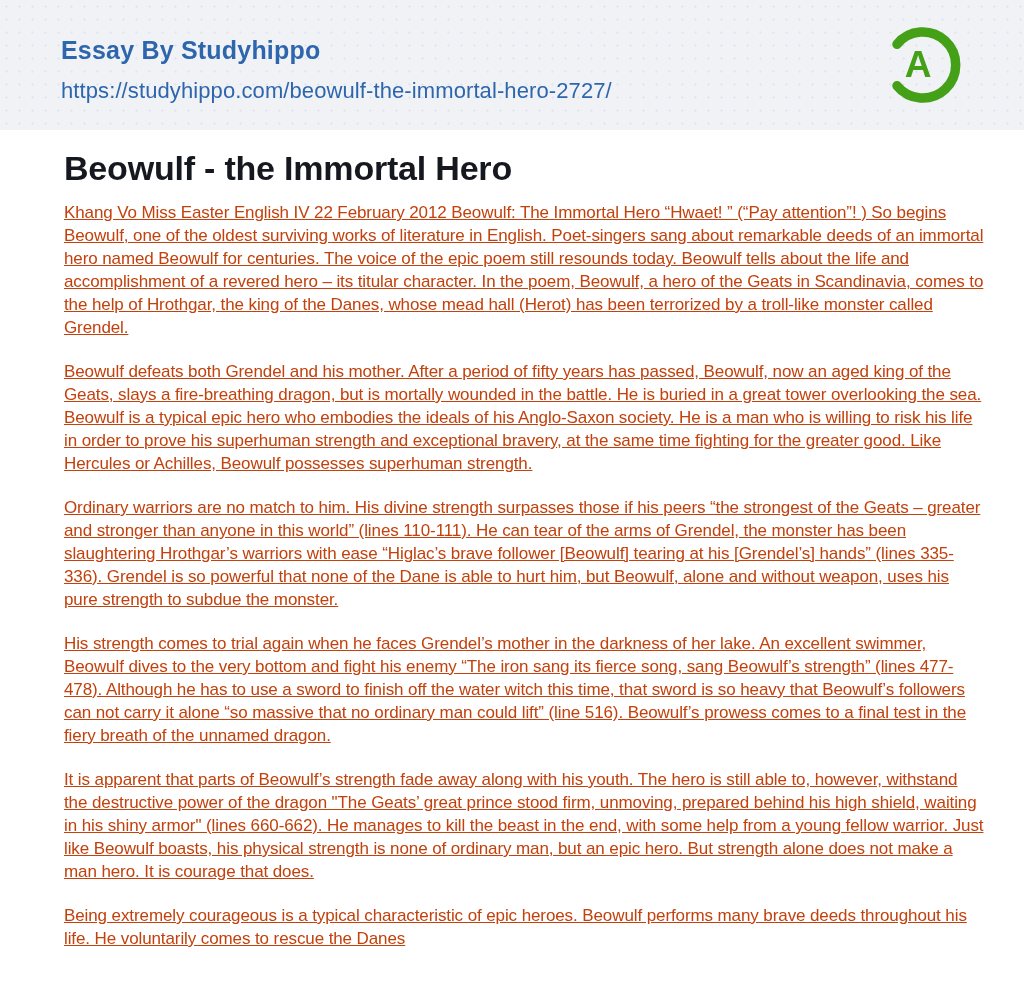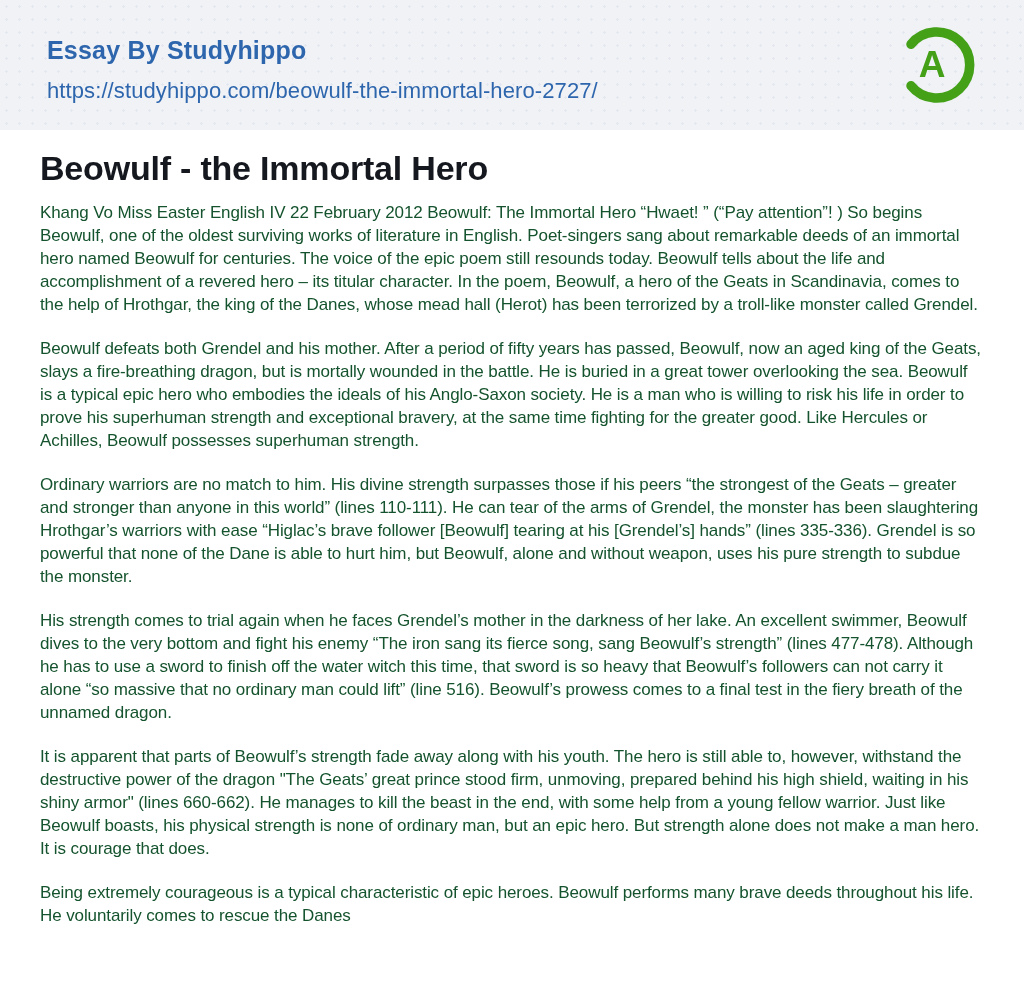--- a/index.html
+++ b/index.html
@@ -16,21 +16,21 @@
     box-sizing: border-box;
   }
   .header {
     height: 130px;
     background-color: #f0f2f6;
     background-image: radial-gradient(circle, #e3e7ef 1px, transparent 1.3px);
     background-size: 13px 13px;
     display: flex;
     align-items: center;
     justify-content: space-between;
-    padding: 0 47px;
+    padding: 0 61px;
     box-sizing: border-box;
   }
   .header-left {
     display: flex;
     flex-direction: column;
     padding-top: 10px;
   }
   .byline {
     font-size: 25px;
     font-weight: 700;
@@ -59,35 +59,37 @@
     height: 82px;
     display: flex;
     align-items: center;
     justify-content: center;
     font-size: 37px;
     font-weight: 700;
     color: #43a017;
   }
   .content {
     padding: 0 40px;
+    margin-left: 24px;
   }
   .article-title {
     font-size: 34px;
     line-height: 42px;
     font-weight: 800;
     color: #15181e;
     letter-spacing: -0.2px;
     margin: 17px 0 12px 0;
   }
   .article-body p {
     margin: 0 0 21px 0;
     font-size: 17px;
     line-height: 23px;
-    color: #14532d;
+    color: #c2410c;
     letter-spacing: -0.1px;
+    text-decoration: underline;
   }
 </style>
 </head>
 <body>
 
 <div class="page">
 
   <div class="header">
     <div class="header-left">
       <div class="byline">Essay By Studyhippo</div>

